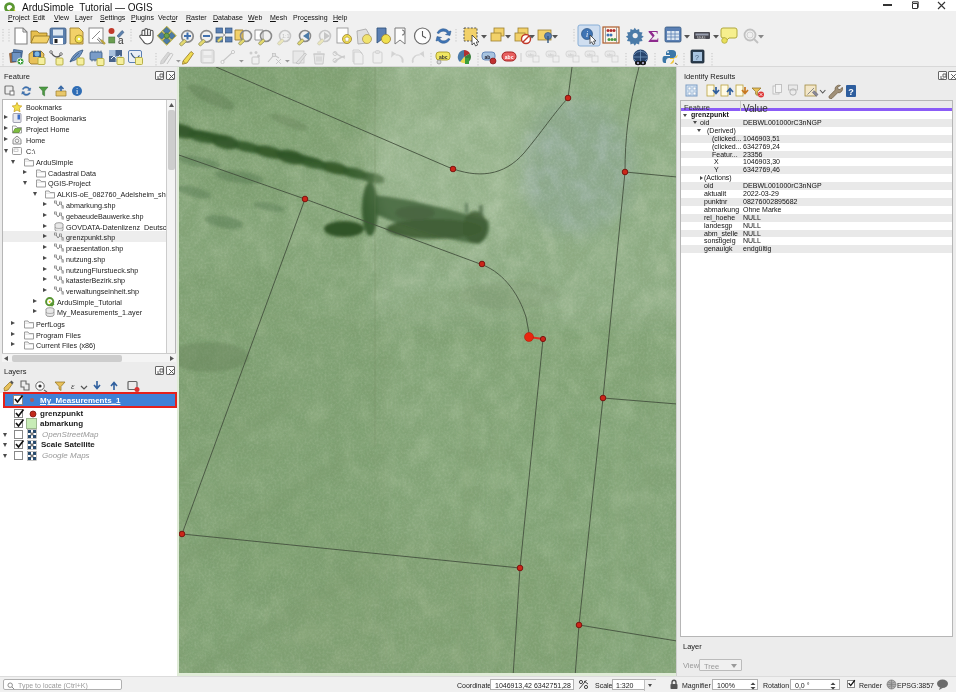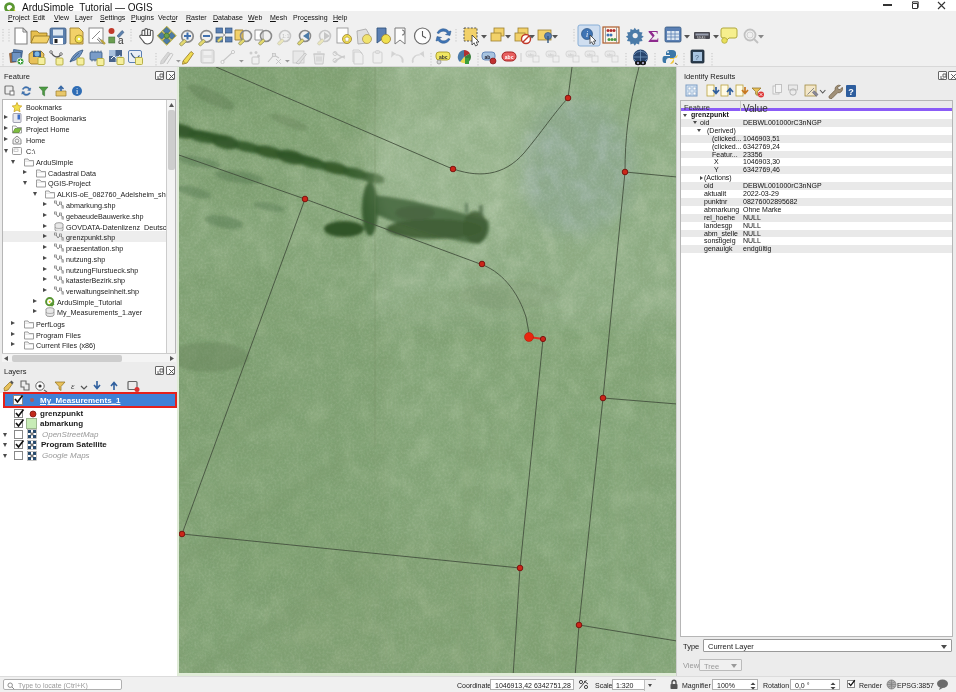--- a/index.html
+++ b/index.html
@@ -930,21 +930,21 @@
 
   <div class="lrow" style="top:78px">
       <i class="ard" style="left:3px;top:3px"></i>
       <span class="cb"></span>
       <svg class="ck" width="11" height="11" viewBox="0 0 11 11">
         <path d="M2 5 l2.5 3 L9.5 1.5" fill="none" stroke="#111" stroke-width="1.7"></path>
       </svg>
       <svg class="abs" style="left:27px;top:0px" width="11" height="11">
         <use href="#i-xyz"></use>
       </svg>
-      <b style="left:41px" class="ll">Program Satellite</b>
+      <b style="left:41px" class="ll">Scale Satellite</b>
     </div>
 
   <div class="lrow" style="top:89px">
       <i class="ard" style="left:3px;top:3px"></i>
       <span class="cb"></span>
       <svg class="abs" style="left:27px;top:0px" width="11" height="11">
         <use href="#i-xyz"></use>
       </svg>
       <span class="ll li" style="left:42px">Google Maps</span>
     </div>
@@ -1087,25 +1087,21 @@
     <div class="ir" style="top:126.4px">
         <span class="ik" style="left:23px">sonstigeig</span>
         <span class="iv">NULL</span>
       </div>
     <div class="ir g" style="top:134.3px">
         <span class="ik" style="left:23px">genauigk</span>
         <span class="iv">endgültig</span>
       </div>
   </div>
 
-  <span class="abs" style="left:6px;top:575px;font-size:7.5px">Type</span>
-  <div class="abs" style="left:26px;top:572px;width:249px;height:13px;background:#fff;border:1px solid #999;border-radius:1px">
-    <span class="abs" style="left:4px;top:2px;font-size:7.5px">Current Layer</span>
-    <i class="ard" style="right:4px;left:auto;top:5px;border-width:4px 3px 0 3px"></i>
-  </div>
+  <span class="abs" style="left:6px;top:575px;font-size:7.5px">Layer</span>
 
   <span class="abs" style="left:6px;top:594px;font-size:7.5px;color:#999">View</span>
   <div class="abs" style="left:22px;top:592px;width:43px;height:12px;background:#f0f0f0;border:1px solid #bbb;border-radius:1px">
     <span class="abs" style="left:4px;top:1.5px;font-size:7.5px;color:#999">Tree</span>
     <i class="ard" style="right:4px;left:auto;top:4px;border-width:4px 3px 0 3px;border-color:#999 transparent transparent transparent"></i>
   </div>
 </div>
 <div class="abs" id="statusbar">
   <div class="abs" style="left:3px;top:2px;width:119px;height:11px;background:#fff;border:1px solid #b0b0b0;border-radius:2px">
     <svg class="abs" style="left:3px;top:2px" width="8" height="8" viewBox="0 0 10 10">

